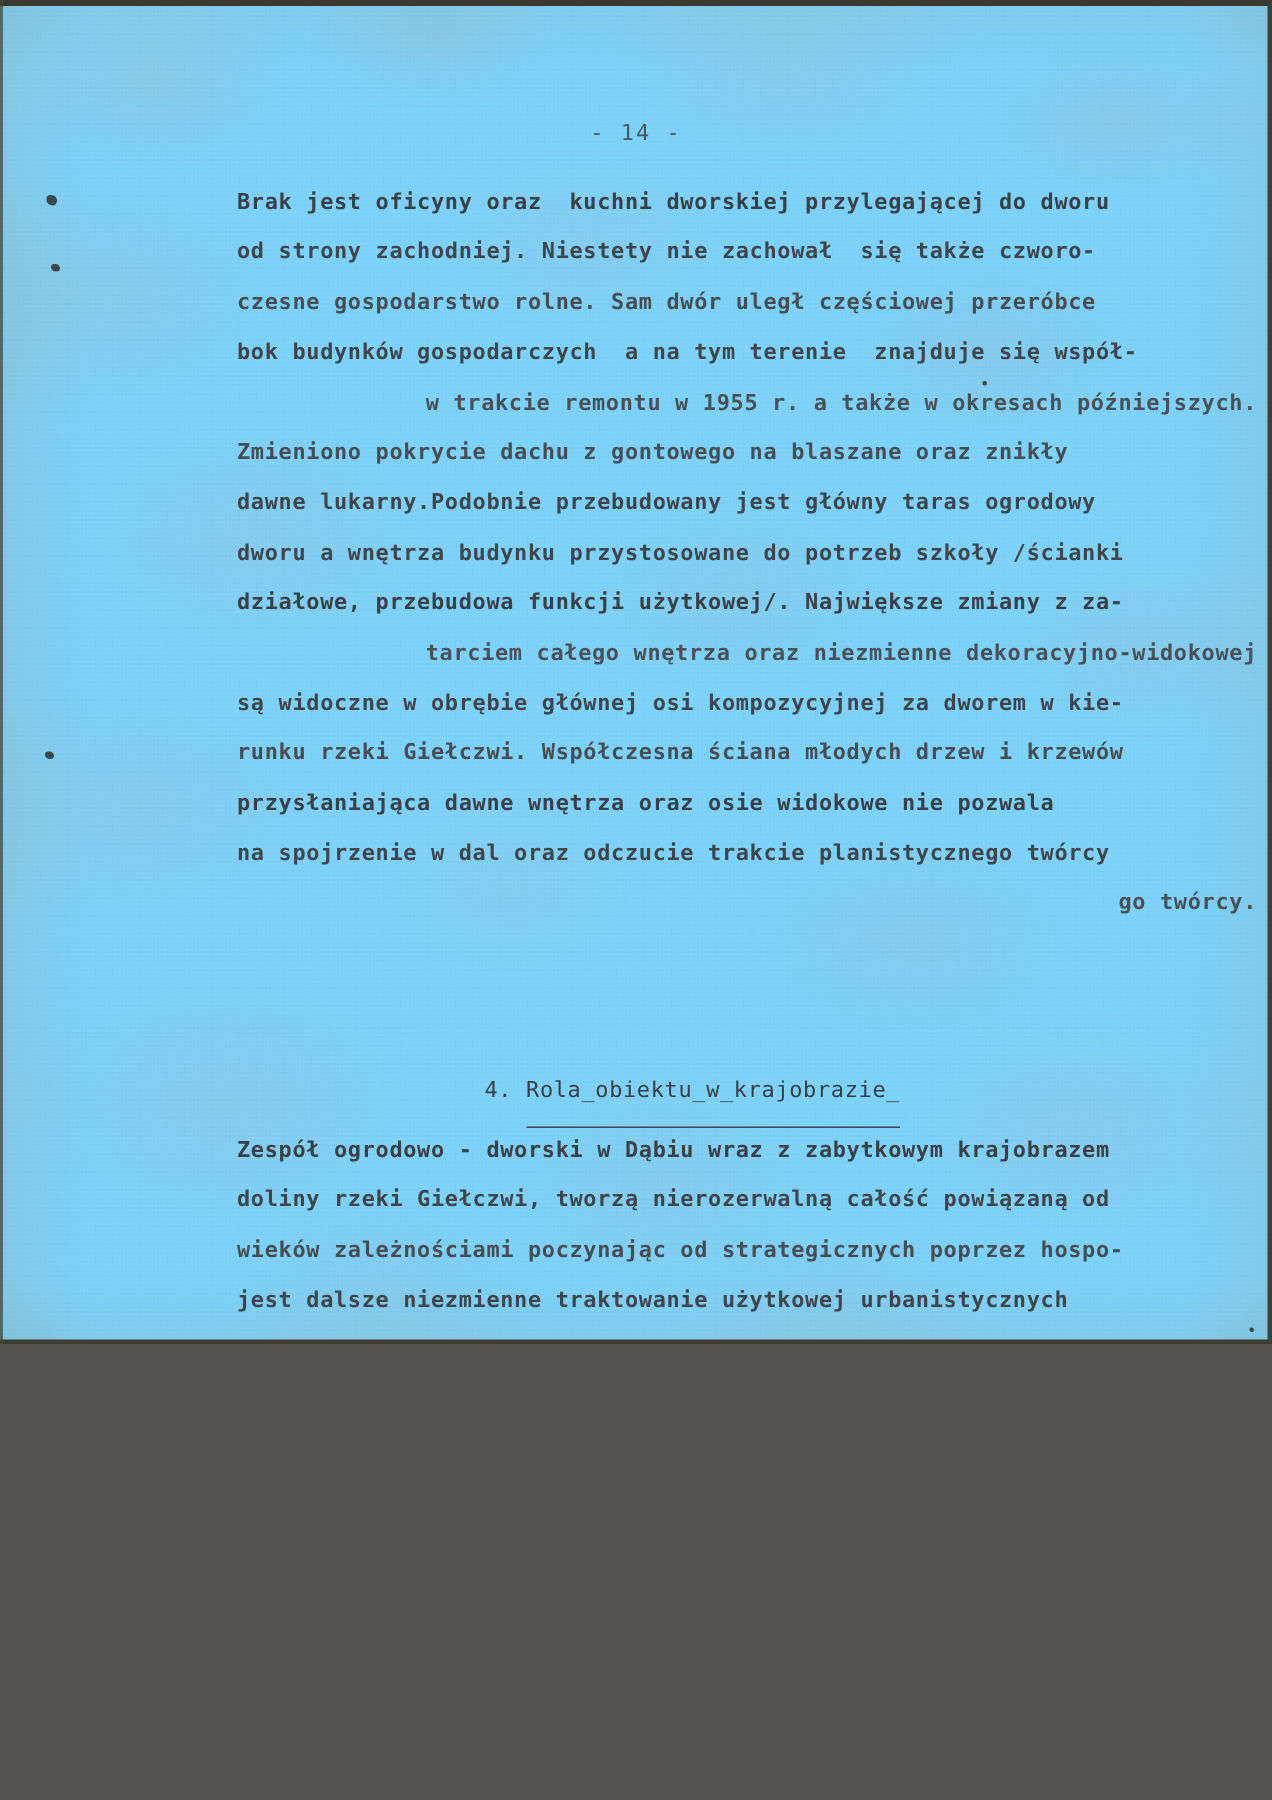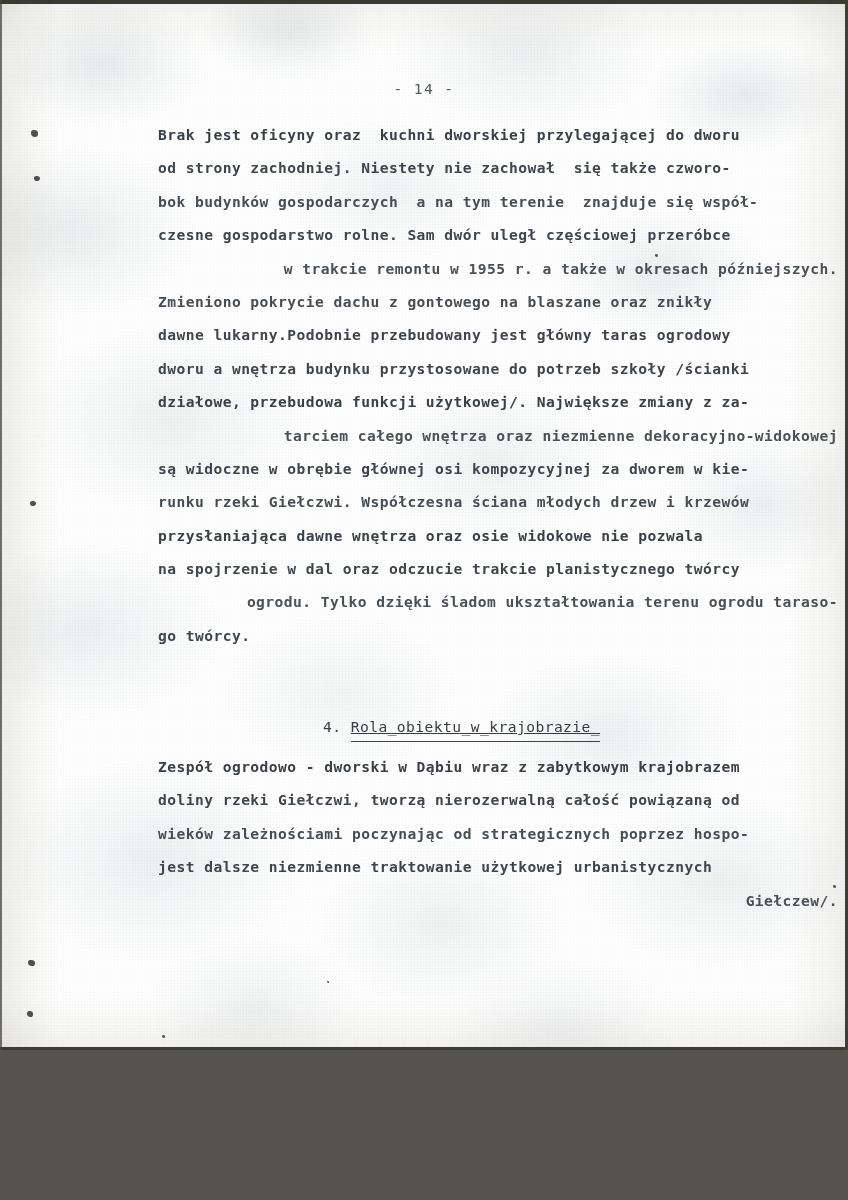--- a/index.html
+++ b/index.html
@@ -5,24 +5,24 @@
 <style>
   html, body {
     margin: 0;
     padding: 0;
     background: #55544c;
   }
 
   .page {
     position: relative;
     width: 848px;
-    height: 1050px;
+    height: 896px;
     margin: 0 auto;
     overflow: hidden;
-    background-color: #ffffff;
+    background-color: #7dd3fc;
     box-sizing: border-box;
     font-family: "DejaVu Sans Mono", "Liberation Mono", monospace;
   }
 
   
   .paper-texture {
     position: absolute;
     inset: 0;
     pointer-events: none;
     background-image:
@@ -115,22 +115,21 @@
     position: absolute;
     left: 286px;
     top: 701px;
     font-size: 14.6px;
     letter-spacing: .45px;
     color: #373d43;
     white-space: pre;
   }
   .section-heading .underlined {
     border-bottom: 1px solid #3d4349;
-    padding-bottom: 6px;
-    text-decoration: underline;
+    padding-bottom: 16px;
   }
 
   .closing-block {
     position: absolute;
     left: 158px;
     top: 750px;
     width: 680px;
   }
 
   
@@ -148,33 +147,32 @@
 
   <div class="paper-texture"></div>
   <div class="paper-grain"></div>
   <div class="paper-vignette"></div>
 
   <div class="page-number">- 14 -</div>
 
   <div class="body-block">
       <div class="body-line">Brak jest oficyny oraz  kuchni dworskiej przylegającej do dworu</div>
       <div class="body-line">od strony zachodniej. Niestety nie zachował  się także czworo-</div>
+      <div class="body-line">czesne gospodarstwo rolne. Sam dwór uległ częściowej przeróbce</div>
       <div class="body-line">bok budynków gospodarczych  a na tym terenie  znajduje się współ-</div>
-      <div class="body-line">czesne gospodarstwo rolne. Sam dwór uległ częściowej przeróbce</div>
       <div class="body-line">w trakcie remontu w 1955 r. a także w okresach późniejszych.</div>
       <div class="body-line">Zmieniono pokrycie dachu z gontowego na blaszane oraz znikły</div>
       <div class="body-line">dawne lukarny.Podobnie przebudowany jest główny taras ogrodowy</div>
       <div class="body-line">dworu a wnętrza budynku przystosowane do potrzeb szkoły /ścianki</div>
       <div class="body-line">działowe, przebudowa funkcji użytkowej/. Największe zmiany z za-</div>
       <div class="body-line">tarciem całego wnętrza oraz niezmienne dekoracyjno-widokowej</div>
       <div class="body-line">są widoczne w obrębie głównej osi kompozycyjnej za dworem w kie-</div>
       <div class="body-line">runku rzeki Giełczwi. Współczesna ściana młodych drzew i krzewów</div>
       <div class="body-line">przysłaniająca dawne wnętrza oraz osie widokowe nie pozwala</div>
       <div class="body-line">na spojrzenie w dal oraz odczucie trakcie planistycznego twórcy</div>
-      <div class="body-line">ogrodu. Tylko dzięki śladom ukształtowania terenu ogrodu taraso-</div>
       <div class="body-line">go twórcy.</div>
     </div>
 
   <div class="section-heading">
     <span>4.</span><span> </span><span class="underlined">Rola_obiektu_w_krajobrazie_</span>
   </div>
 
   <div class="closing-block">
       <div class="body-line">Zespół ogrodowo - dworski w Dąbiu wraz z zabytkowym krajobrazem</div>
       <div class="body-line">doliny rzeki Giełczwi, tworzą nierozerwalną całość powiązaną od</div>

